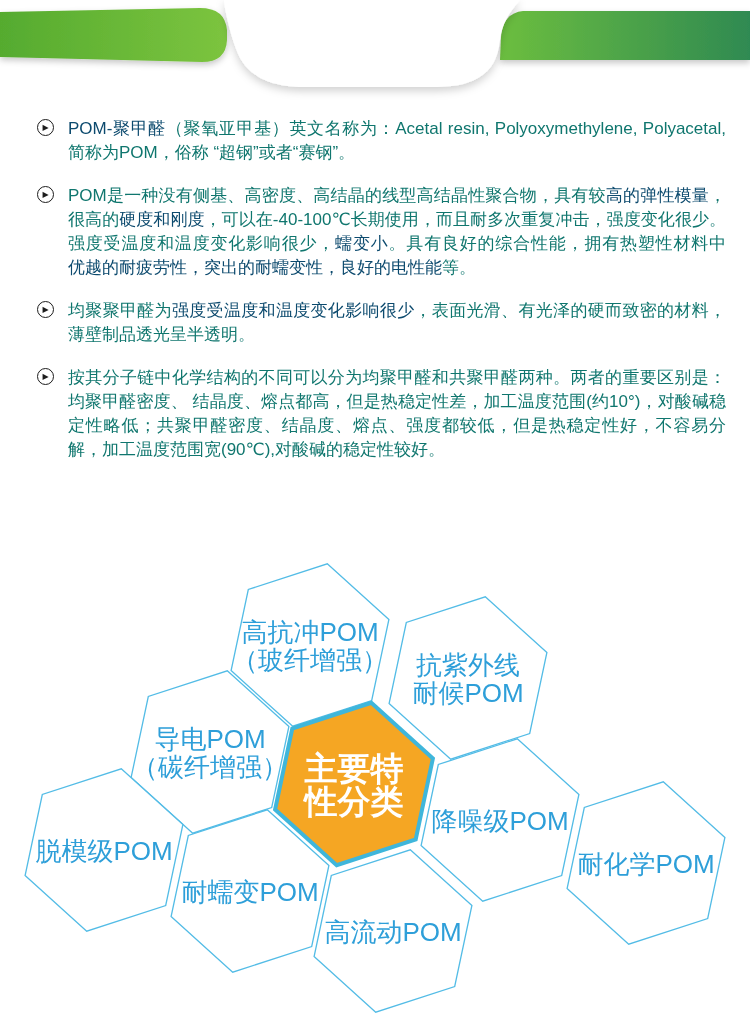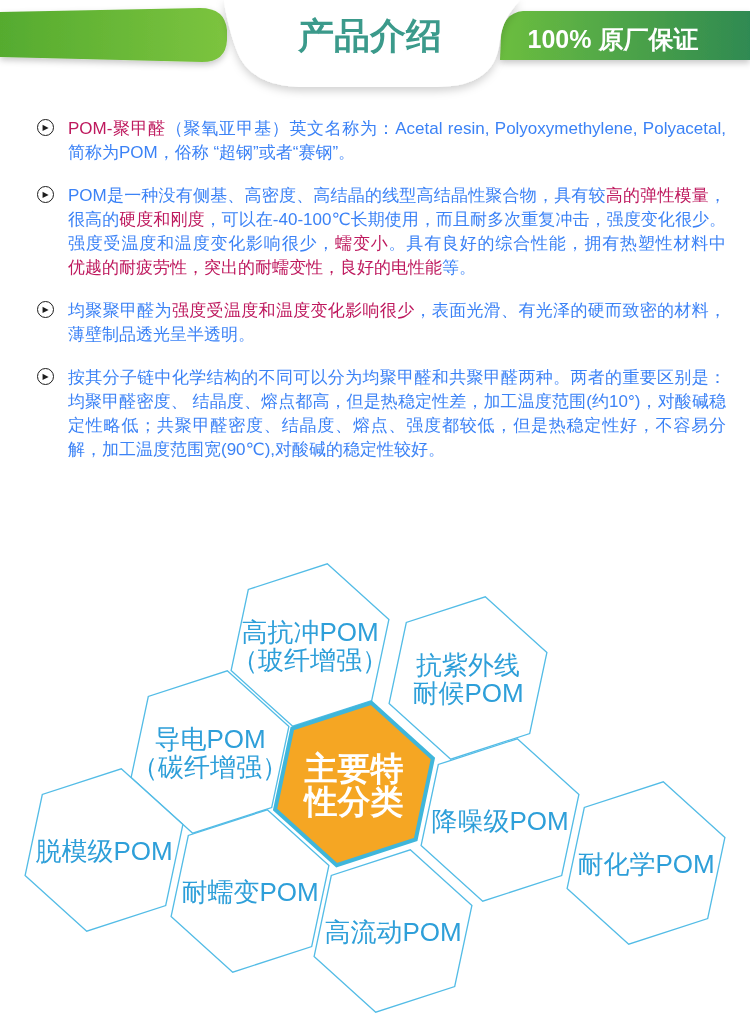--- a/index.html
+++ b/index.html
@@ -28,22 +28,22 @@
   .bullet-icon{
     position:absolute;left:-31px;top:2px;width:15px;height:15px;
     border:1.6px solid #1c1c1c;border-radius:50%;
     display:flex;align-items:center;justify-content:center;
     font-size:8px;line-height:1;color:#1c1c1c;
   }
   .bullet-text{
     margin:0;font-size:17px;line-height:24px;color:#404040;
     text-align:justify;
   }
-  .seg-blue{color:#be185d;}
-  .seg-dark{color:#3b82f6;}
+  .seg-blue{color:#0c4a6e;}
+  .seg-dark{color:#0f766e;}
   
   .hex-svg{position:absolute;top:550px;left:0;}
   .hex-outline{fill:#ffffff;stroke:#53BCE6;stroke-width:1.3;}
   .hex-center{fill:#F5A623;stroke:#3FB6DB;stroke-width:4;}
   .hex-label{
     font-size:26px;fill:#2E9FD9;text-anchor:middle;dominant-baseline:central;
     font-family:"Liberation Sans","DejaVu Sans",sans-serif;
   }
   .hex-center-label{
     font-size:33px;font-weight:bold;fill:#ffffff;text-anchor:middle;
@@ -76,22 +76,20 @@
       </defs>
 
       <path d="M0,12 L200,8 Q225,8 227,30 L227,40 Q226,62 202,62 L0,57 Z" fill="url(#gradLeft)" filter="url(#bandShadow)"></path>
 
       <path d="M523,11 Q503,13 501,37 L500,60 L750,60 L750,11 Z" fill="url(#gradRight)" filter="url(#bandShadow)"></path>
 
       <path d="M216,0 L520,0 C508,14 502,24 500,40 C498,58 492,70 478,78
                C466,85 452,87 430,87 L305,87 C270,87 250,76 240,58
                C233,44 228,24 225,8 L224,0 Z" fill="#ffffff" filter="url(#tabShadow)"></path>
     </svg>
-    <div class="header-title">产品介绍</div>
-    <div class="header-badge">100% 原厂保证</div>
   </div>
 
   <div class="bullets">
     <div class="bullet">
       <span class="bullet-icon">▶</span>
       <p class="bullet-text"><span class="seg-blue">POM-聚甲醛</span><span class="seg-dark">（聚氧亚甲基）英文名称为：Acetal resin, Polyoxymethylene, Polyacetal, 简称为POM，俗称 “超钢”或者“赛钢”。</span></p>
     </div>
     <div class="bullet">
       <span class="bullet-icon">▶</span>
       <p class="bullet-text"><span class="seg-dark">POM是一种没有侧基、高密度、高结晶的线型高结晶性聚合物，具有较</span><span class="seg-blue">高的弹性模量</span><span class="seg-dark">，很高的</span><span class="seg-blue">硬度和刚度</span><span class="seg-dark">，可以在-40-100℃长期使用，而且耐多次重复冲击，强度变化很少。强度受温度和温度变化影响很少，</span><span class="seg-blue">蠕变小</span><span class="seg-dark">。具有良好的综合性能，拥有热塑性材料中　　</span><span class="seg-blue">优越的耐疲劳性，突出的耐蠕变性，良好的电性能</span><span class="seg-dark">等。</span></p>

